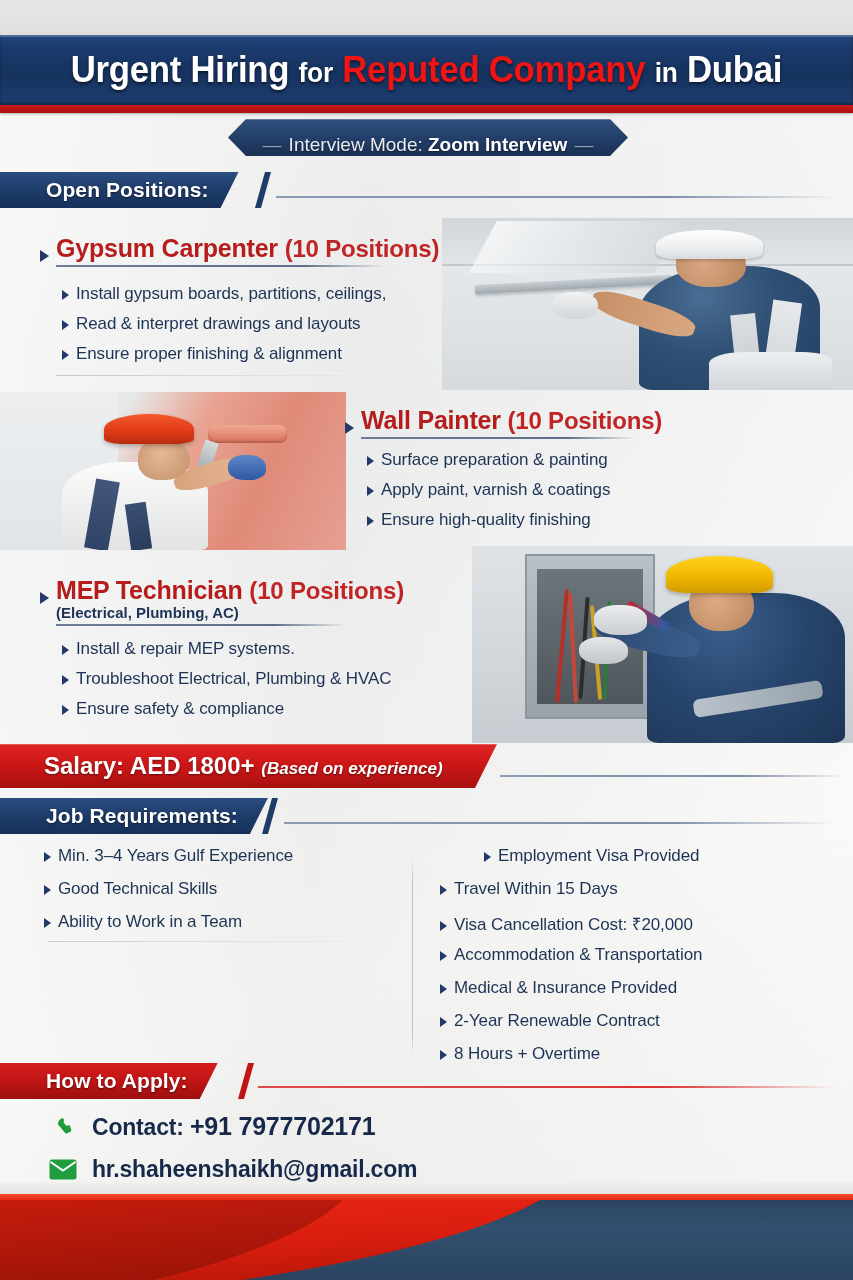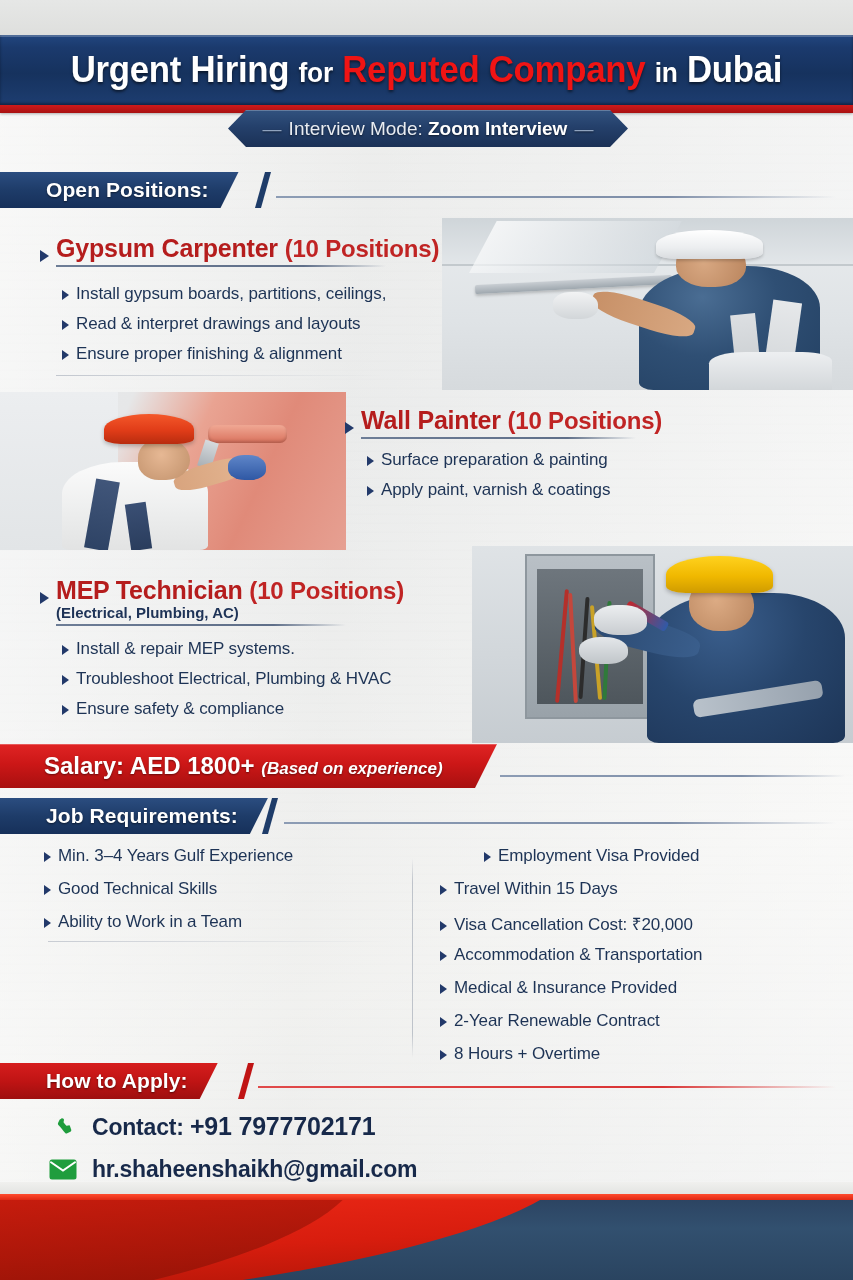--- a/index.html
+++ b/index.html
@@ -41,24 +41,24 @@
   .header-title .accent { color: #f01414; text-shadow: 0 2px 3px rgba(0,0,0,0.5); }
   .header-title .small { font-size: 28px; font-weight: bold; }
   .header-redline {
     position: absolute; top: 105px; left: 0; width: 853px; height: 8px;
     background: linear-gradient(180deg,#cf1a1a 0%, #a81111 100%);
     box-shadow: 0 1px 3px rgba(0,0,0,0.3);
   }
 
   
   .interview-banner {
-    position: absolute; top: 110px; left: 228px; width: 400px; height: 37px;
+    position: absolute; top: 119px; left: 228px; width: 400px; height: 37px;
     background: linear-gradient(180deg,#32527f 0%, #24406b 45%, #1b3156 100%);
     clip-path: polygon(18px 0, 382px 0, 400px 50%, 382px 100%, 18px 100%, 0 50%);
-    display: flex; align-items: center; justify-content: center;
+    display: flex; align-items: flex-end; justify-content: center;
     box-shadow: inset 0 1px 0 rgba(255,255,255,0.25);
   }
   .interview-text {
     font-size: 19px; color: #e8ecf2; white-space: nowrap;
     text-shadow: 0 1px 2px rgba(0,0,0,0.5);
   }
   .interview-text b { color: #ffffff; font-weight: bold; }
   .dash { color: #8fa3bf; margin: 0 7px; }
 
   
@@ -326,20 +326,23 @@
     <span class="count">(10 Positions)</span>
   </div>
   <div class="job-underline" style="top:437px; left:361px; width:275px;"></div>
 
   <div class="bullet" style="top:450px; left:367px;">
     <span class="tri sm"></span><span>Surface preparation &amp; painting</span>
   </div>
   <div class="bullet" style="top:480px; left:367px;">
     <span class="tri sm"></span><span>Apply paint, varnish &amp; coatings</span>
   </div>
+  <div class="bullet" style="top:510px; left:367px;">
+    <span class="tri sm"></span><span>Ensure high-quality finishing</span>
+  </div>
 
   <div class="photo" style="top:546px; left:472px; width:381px; height:197px;">
     <div class="scene mep-bg"></div>
     <div class="mep-panel">
         <div class="mep-panel-in"></div>
       </div>
     <div class="mep-wire w1"></div>
     <div class="mep-wire w2"></div>
     <div class="mep-wire w3"></div>
     <div class="mep-wire w4"></div>

